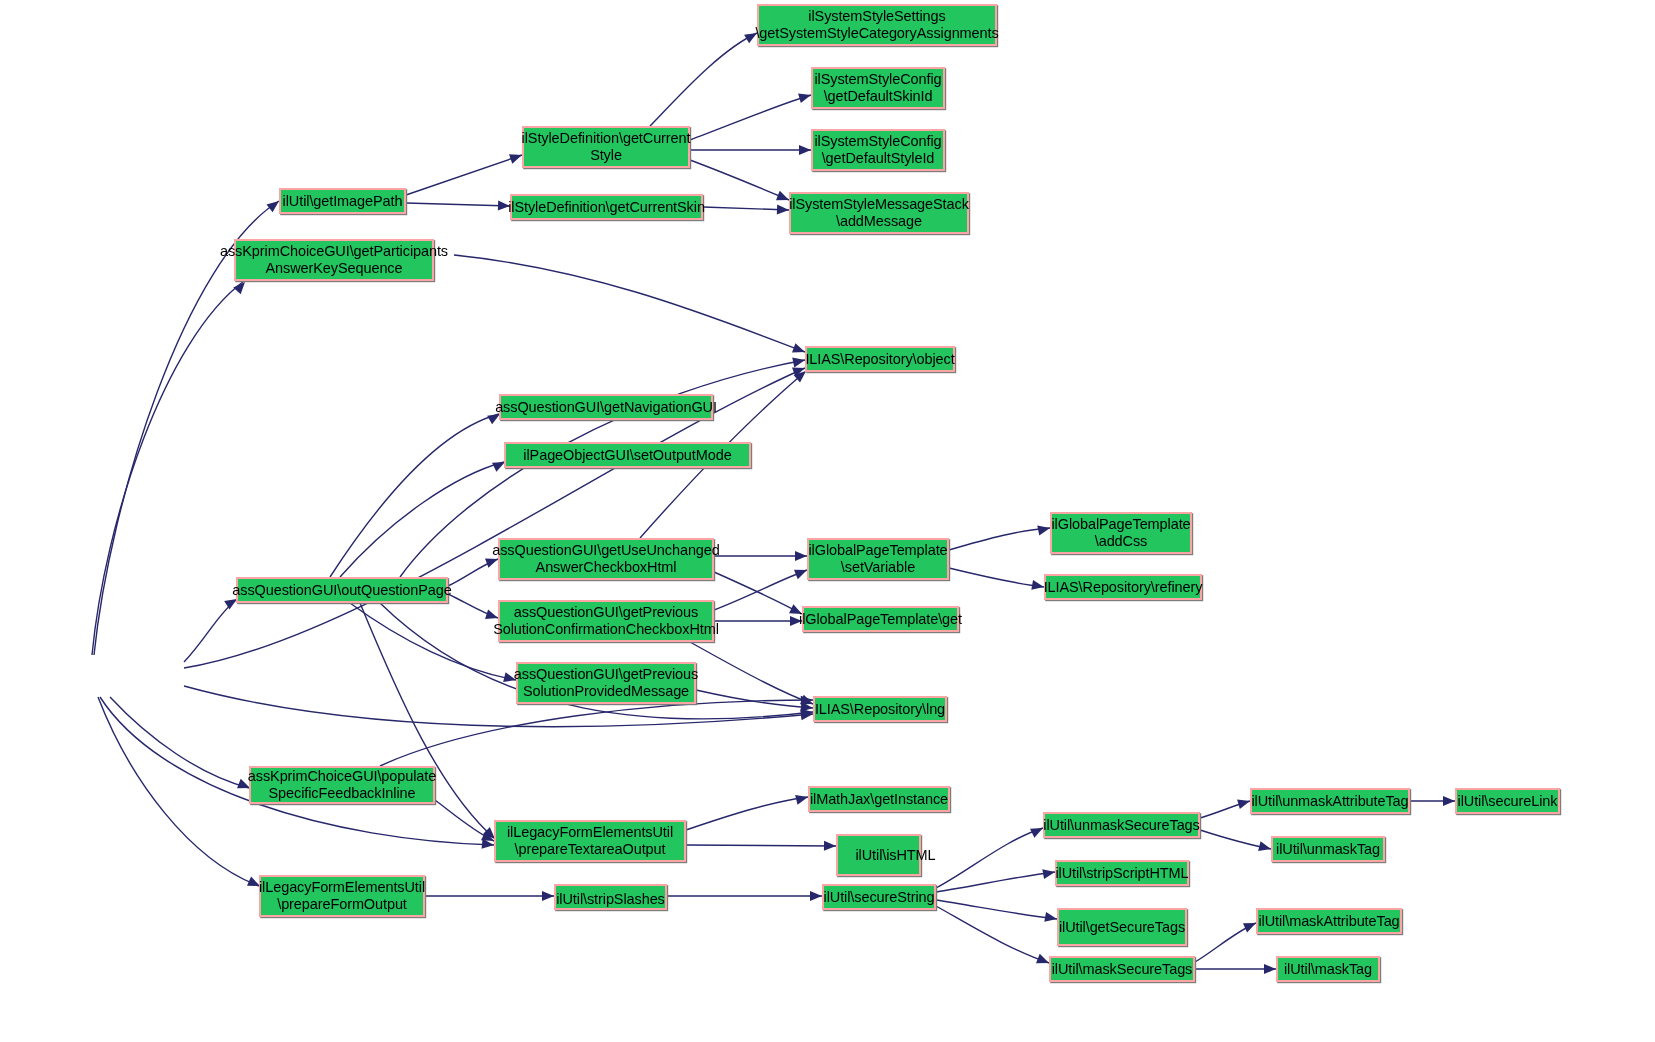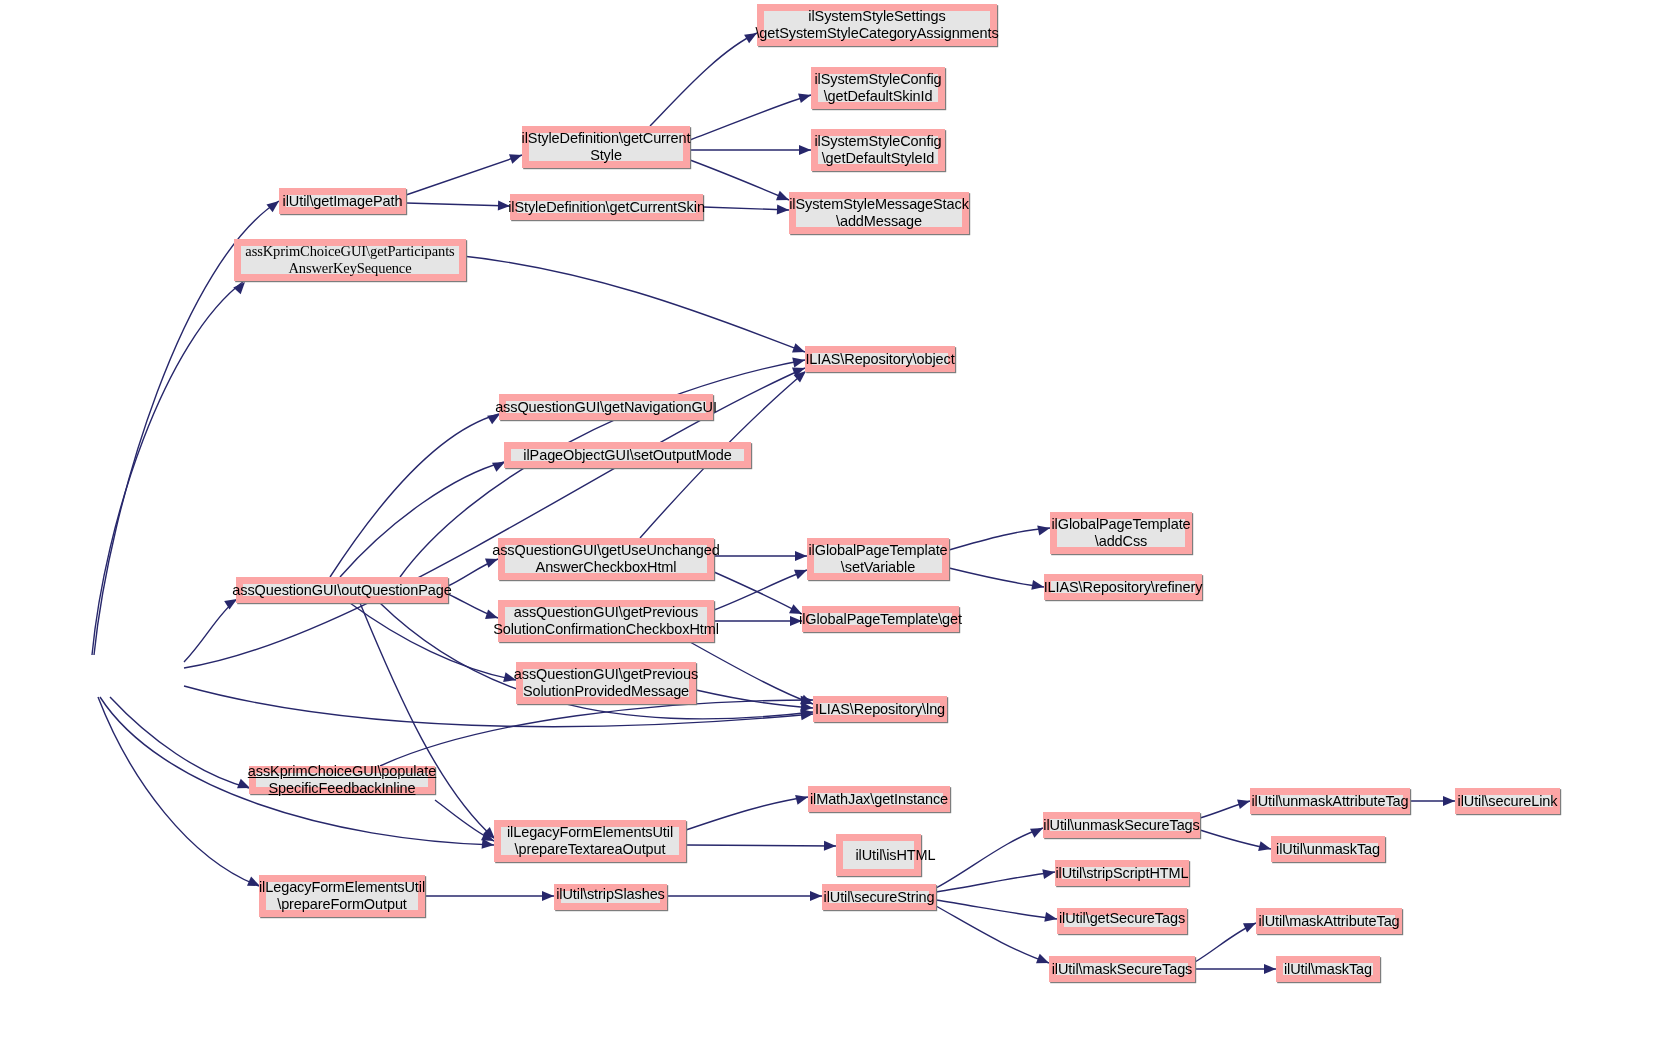--- a/index.html
+++ b/index.html
@@ -26,22 +26,22 @@
   #node-layer {
     position: absolute;
     left: 0;
     top: 0;
     width: 1655px;
     height: 1042px;
   }
   .node {
     position: absolute;
     box-sizing: border-box;
-    border: 7px solid #fca5a5;
-    background: #e5e5e5;
+    border: 2px solid #fca5a5;
+    background: #22c55e;
     color: #000000;
     font-size: 14.5px;
     line-height: 17px;
     display: flex;
     align-items: center;
     justify-content: center;
     text-align: center;
     white-space: pre-line;
     letter-spacing: -0.1px;
     box-shadow: 1.2px 1.2px 0 0 #7d7d7d;
@@ -152,21 +152,21 @@
       <polygon points="-12,-5 0,0 -12,5" fill="#27276b" transform="translate(1271,849) rotate(14)"></polygon>
       <path d="M 1195 962 C 1215 950 1235 932 1256 923" fill="none" stroke="#27276b" stroke-width="1.4"></path>
       <polygon points="-12,-5 0,0 -12,5" fill="#27276b" transform="translate(1256,923) rotate(-24)"></polygon>
       <path d="M 1195 969 L 1276 969" fill="none" stroke="#27276b" stroke-width="1.4"></path>
       <polygon points="-12,-5 0,0 -12,5" fill="#27276b" transform="translate(1276,969) rotate(0)"></polygon>
       <path d="M 1410 801 L 1455 801" fill="none" stroke="#27276b" stroke-width="1.4"></path>
       <polygon points="-12,-5 0,0 -12,5" fill="#27276b" transform="translate(1455,801) rotate(0)"></polygon>
     </svg>
   <div id="node-layer">
       <div class="node" style="left: 279px; top: 188px; width: 127px; height: 26px;"><span class="label">ilUtil\getImagePath</span></div>
-      <div class="node" style="left: 234px; top: 239px; width: 232px; height: 42px; font-family: Liberation Serif, serif;"><span class="label">assKprimChoiceGUI\getParticipants
+      <div class="node" style="left: 234px; top: 239px; width: 200px; height: 42px;"><span class="label">assKprimChoiceGUI\getParticipants
 AnswerKeySequence</span></div>
       <div class="node" style="left: 522px; top: 126px; width: 168px; height: 42px;"><span class="label">ilStyleDefinition\getCurrent
 Style</span></div>
       <div class="node" style="left: 510px; top: 194px; width: 193px; height: 26px;"><span class="label">ilStyleDefinition\getCurrentSkin</span></div>
       <div class="node" style="left: 757px; top: 4px; width: 240px; height: 42px;"><span class="label">ilSystemStyleSettings
 \getSystemStyleCategoryAssignments</span></div>
       <div class="node" style="left: 811px; top: 67px; width: 134px; height: 42px;"><span class="label">ilSystemStyleConfig
 \getDefaultSkinId</span></div>
       <div class="node" style="left: 811px; top: 129px; width: 134px; height: 42px;"><span class="label">ilSystemStyleConfig
 \getDefaultStyleId</span></div>
@@ -182,33 +182,33 @@
 SolutionConfirmationCheckboxHtml</span></div>
       <div class="node" style="left: 516px; top: 662px; width: 180px; height: 42px;"><span class="label">assQuestionGUI\getPrevious
 SolutionProvidedMessage</span></div>
       <div class="node" style="left: 807px; top: 538px; width: 142px; height: 42px;"><span class="label">ilGlobalPageTemplate
 \setVariable</span></div>
       <div class="node" style="left: 802px; top: 606px; width: 157px; height: 26px;"><span class="label">ilGlobalPageTemplate\get</span></div>
       <div class="node" style="left: 1050px; top: 512px; width: 142px; height: 42px;"><span class="label">ilGlobalPageTemplate
 \addCss</span></div>
       <div class="node" style="left: 1044px; top: 574px; width: 158px; height: 26px;"><span class="label">ILIAS\Repository\refinery</span></div>
       <div class="node" style="left: 813px; top: 696px; width: 134px; height: 26px;"><span class="label">ILIAS\Repository\lng</span></div>
-      <div class="node" style="left: 249px; top: 766px; width: 186px; height: 28px; text-decoration: underline;"><span class="label">assKprimChoiceGUI\populate
+      <div class="node" style="left: 249px; top: 766px; width: 186px; height: 38px;"><span class="label">assKprimChoiceGUI\populate
 SpecificFeedbackInline</span></div>
       <div class="node" style="left: 494px; top: 820px; width: 192px; height: 42px;"><span class="label">ilLegacyFormElementsUtil
 \prepareTextareaOutput</span></div>
       <div class="node" style="left: 259px; top: 875px; width: 166px; height: 42px;"><span class="label">ilLegacyFormElementsUtil
 \prepareFormOutput</span></div>
       <div class="node" style="left: 808px; top: 786px; width: 142px; height: 26px; text-align: right;"><span class="label">ilMathJax\getInstance</span></div>
       <div class="node" style="left: 836px; top: 834px; width: 85px; height: 42px; padding-left: 34px;"><span class="label">ilUtil\isHTML</span></div>
       <div class="node" style="left: 554px; top: 884px; width: 113px; height: 26px; align-items: flex-end;"><span class="label">ilUtil\stripSlashes</span></div>
       <div class="node" style="left: 822px; top: 884px; width: 114px; height: 26px;"><span class="label">ilUtil\secureString</span></div>
       <div class="node" style="left: 1043px; top: 812px; width: 157px; height: 26px;"><span class="label">ilUtil\unmaskSecureTags</span></div>
       <div class="node" style="left: 1055px; top: 860px; width: 134px; height: 26px;"><span class="label">ilUtil\stripScriptHTML</span></div>
-      <div class="node" style="left: 1057px; top: 908px; width: 130px; height: 26px; align-items: flex-end;"><span class="label">ilUtil\getSecureTags</span></div>
+      <div class="node" style="left: 1057px; top: 908px; width: 130px; height: 38px;"><span class="label">ilUtil\getSecureTags</span></div>
       <div class="node" style="left: 1049px; top: 956px; width: 146px; height: 26px;"><span class="label">ilUtil\maskSecureTags</span></div>
       <div class="node" style="left: 1250px; top: 788px; width: 160px; height: 26px;"><span class="label">ilUtil\unmaskAttributeTag</span></div>
       <div class="node" style="left: 1271px; top: 836px; width: 114px; height: 26px;"><span class="label">ilUtil\unmaskTag</span></div>
       <div class="node" style="left: 1256px; top: 908px; width: 146px; height: 26px;"><span class="label">ilUtil\maskAttributeTag</span></div>
       <div class="node" style="left: 1276px; top: 956px; width: 104px; height: 26px;"><span class="label">ilUtil\maskTag</span></div>
       <div class="node" style="left: 1455px; top: 788px; width: 105px; height: 26px;"><span class="label">ilUtil\secureLink</span></div>
     </div>
 </div>
 
 </body></html>

